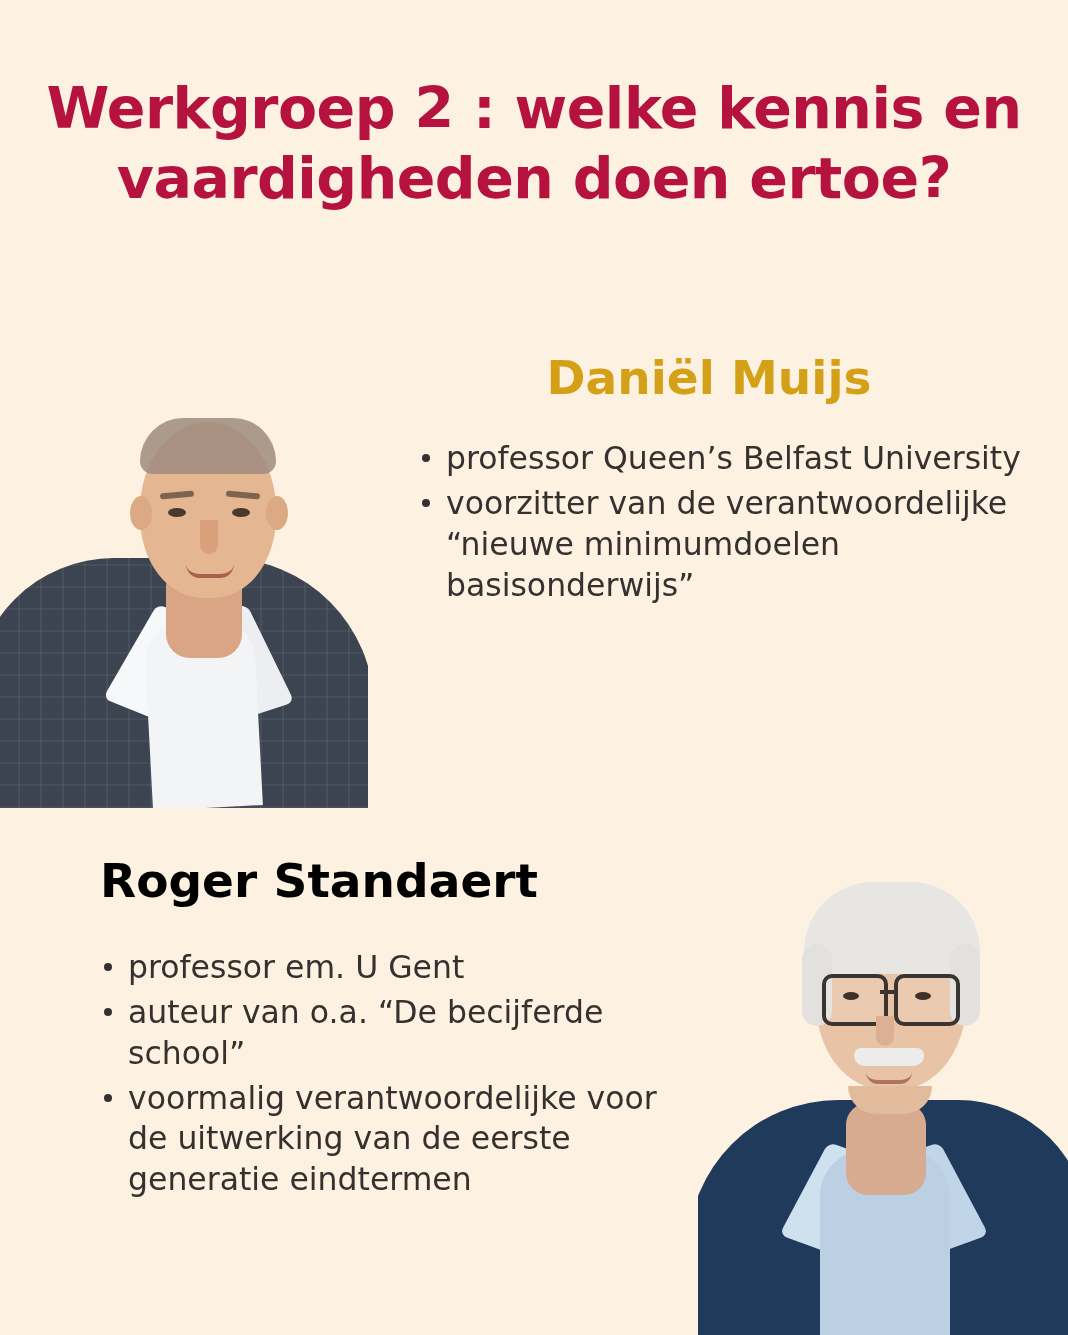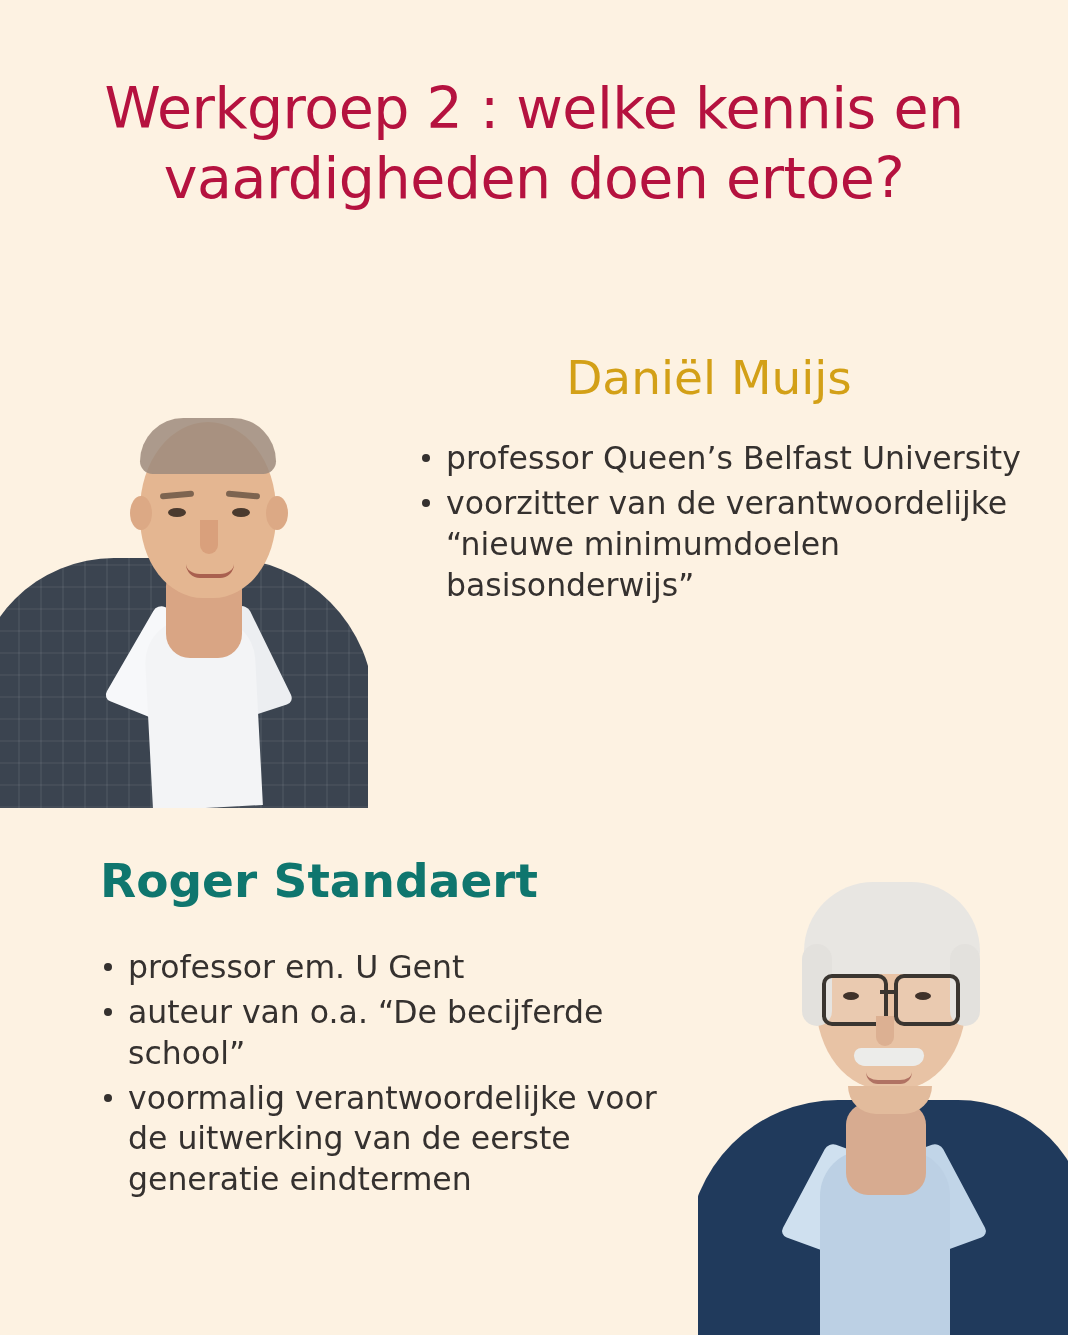--- a/index.html
+++ b/index.html
@@ -23,21 +23,21 @@
   }
 
   
   .title {
     position: absolute;
     top: 74px;
     left: 0;
     width: 1068px;
     text-align: center;
     color: #b5123f;
-    font-weight: normal;
+    font-weight: bold;
     font-size: 57px;
     line-height: 1.22;
     letter-spacing: -0.5px;
     padding: 0 8px;
     box-sizing: border-box;
   }
 
   
   .person-one {
     position: absolute;
@@ -58,21 +58,21 @@
 
   .person-one-text {
     position: absolute;
     left: 376px;
     top: 0;
     width: 684px;
   }
 
   .name-one {
     color: #d3a017;
-    font-weight: normal;
+    font-weight: bold;
     font-size: 47px;
     text-align: center;
     line-height: 1.1;
     margin: 0 0 34px 0;
     padding-right: 18px;
   }
 
   ul.bullets {
     margin: 12px;
     padding: 0 0 0 30px;
@@ -118,21 +118,21 @@
   }
 
   .person-two-text {
     position: absolute;
     left: 58px;
     top: 0;
     width: 660px;
   }
 
   .name-two {
-    color: #0f766e;
+    color: #000000;
     font-weight: bold;
     font-size: 47px;
     text-align: left;
     line-height: 1.1;
     margin: 0 0 40px 42px;
   }
 
   
   .portrait {
     position: relative;

